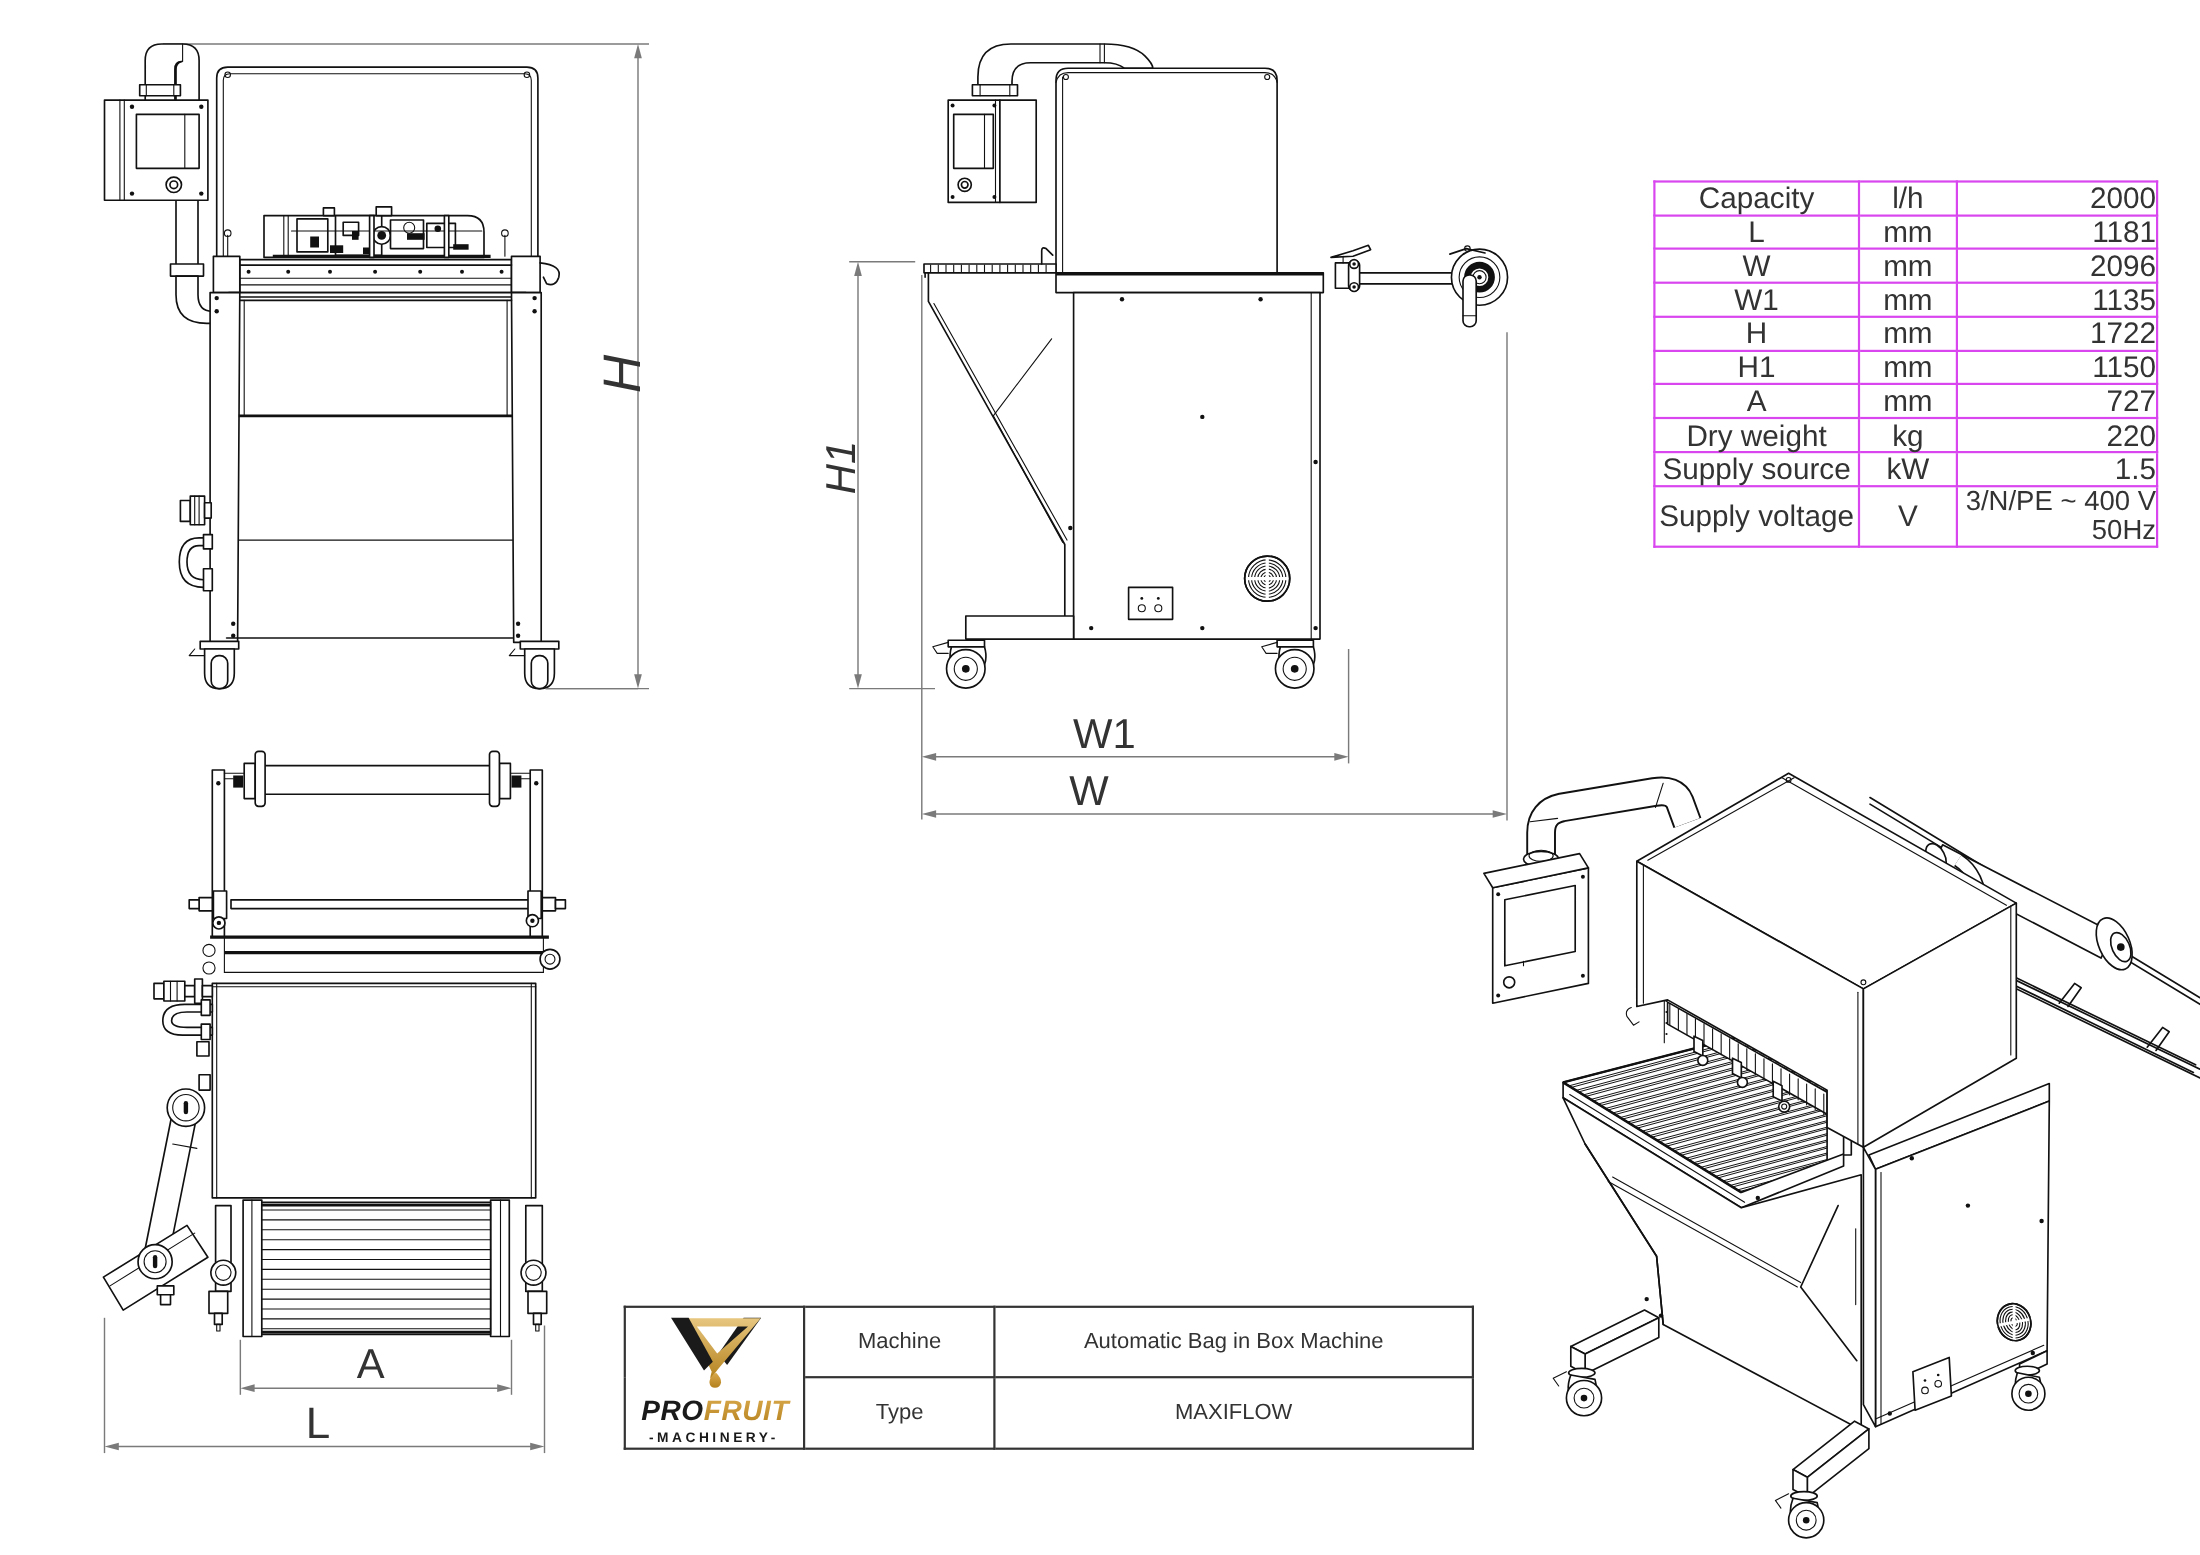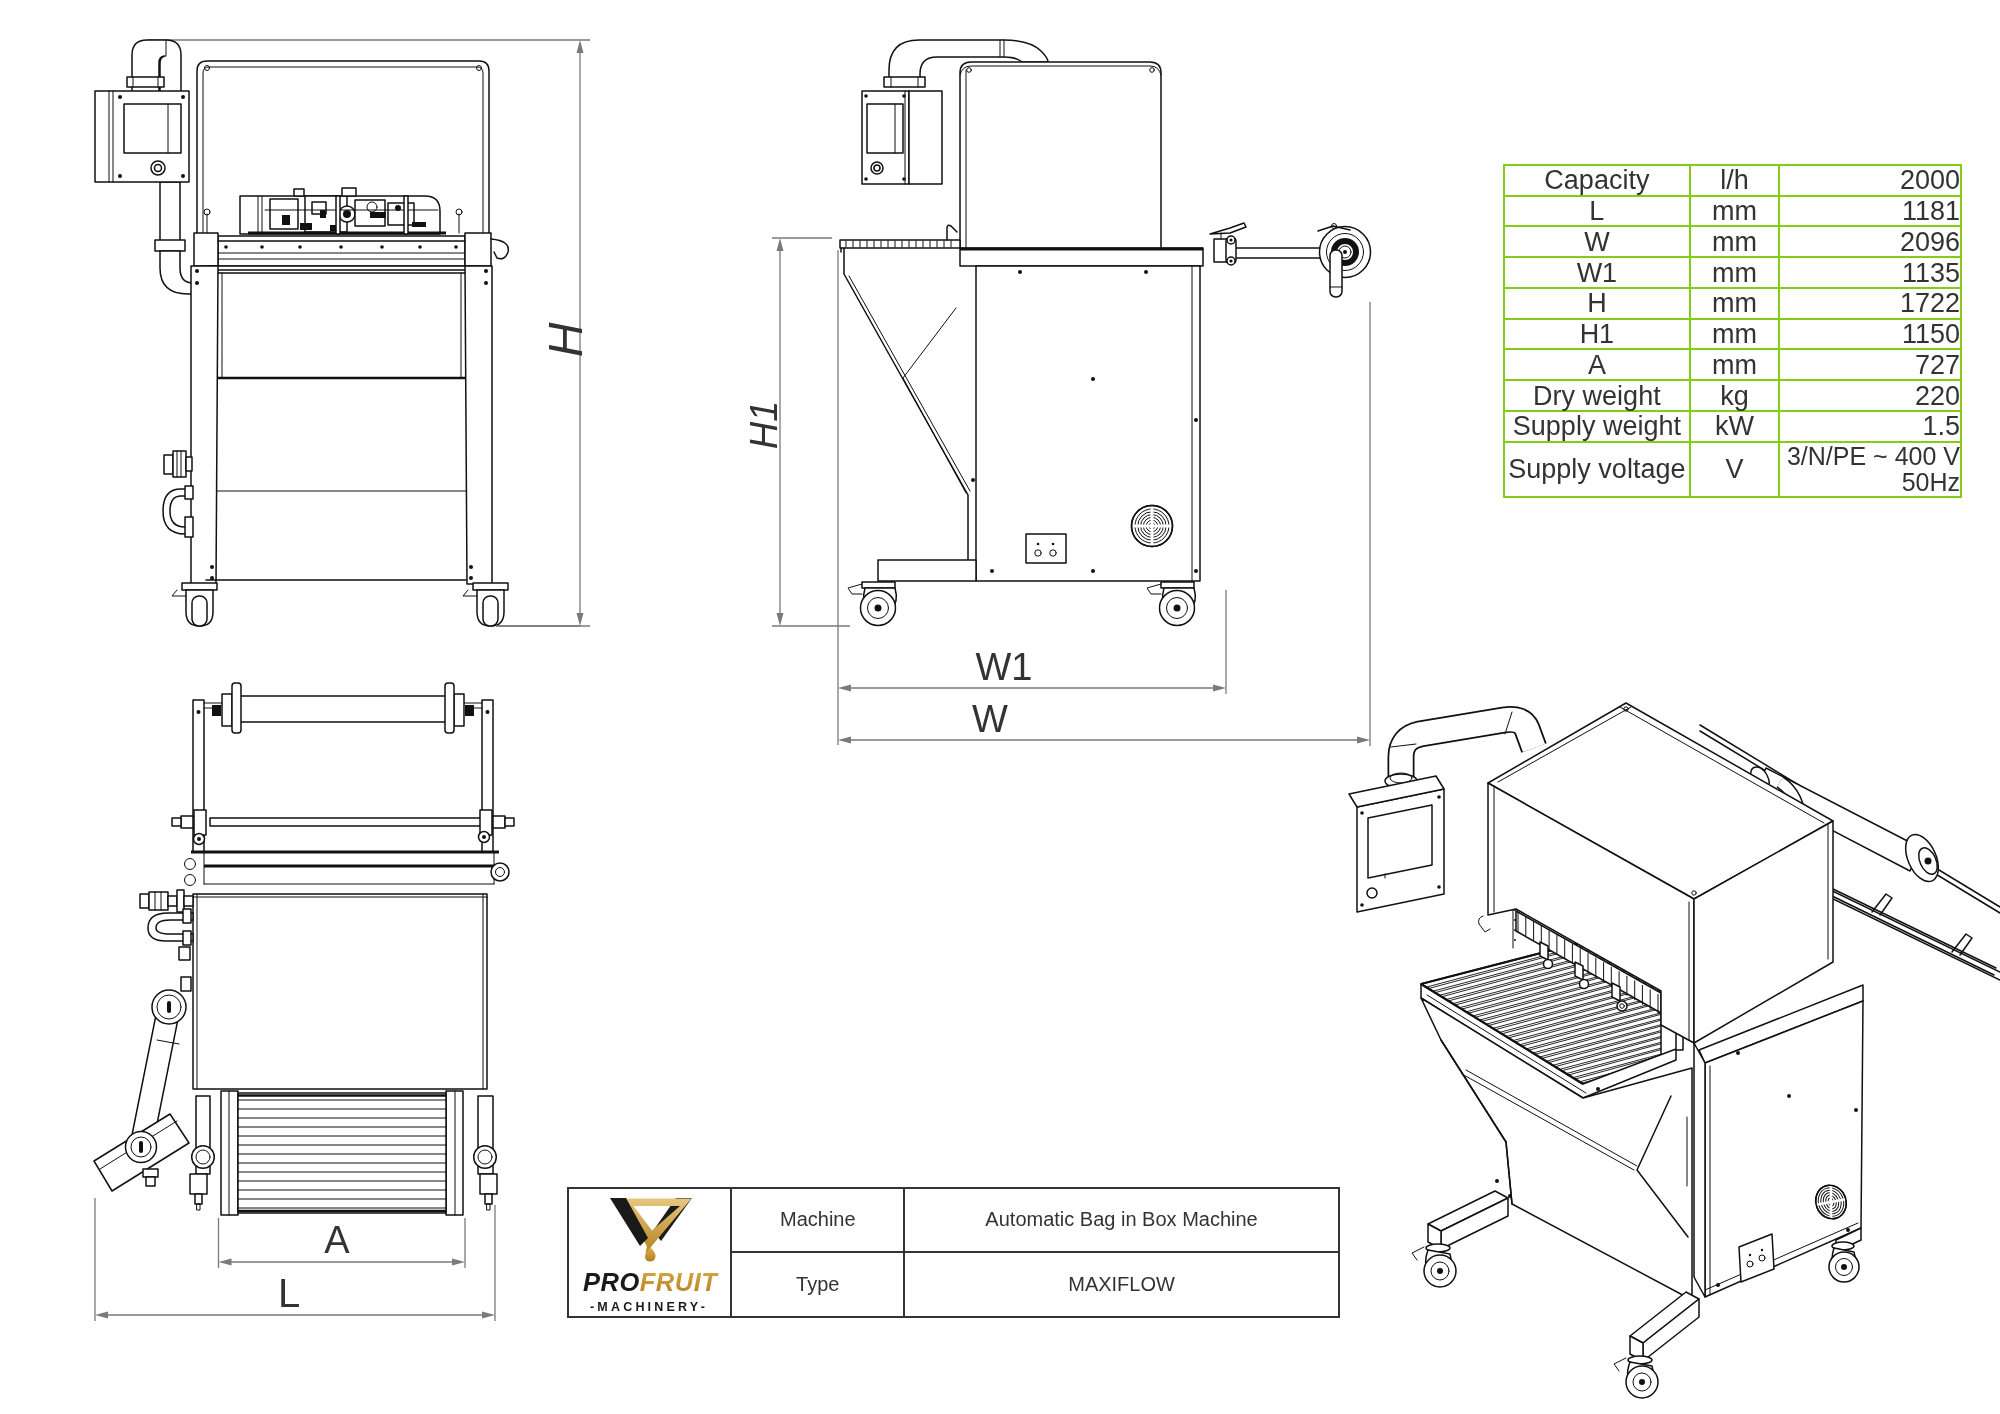--- a/index.html
+++ b/index.html
@@ -3,21 +3,21 @@
 <meta charset="utf-8">
 <style>
   html,body{margin:0;padding:0;background:#fff;width:2000px;height:1414px;overflow:hidden;}
   *{box-sizing:border-box;}
   body{font-family:"Liberation Sans", sans-serif;color:#2b2b2b;}
   #sheet{position:relative;width:2000px;height:1414px;background:#fff;}
   svg{position:absolute;left:0;top:0;}
   table{border-collapse:collapse;}
   
   #spec{position:absolute;left:1503px;top:164px;width:459px;height:334px;}
-  #spec td{border:2px solid #84cc16;text-align:center;vertical-align:middle;font-size:27px;line-height:28px;color:#333;padding:0;}
+  #spec td{border:2px solid #d946ef;text-align:center;vertical-align:middle;font-size:27px;line-height:28px;color:#333;padding:0;}
   #spec td.c1{width:187px;}
   #spec td.c2{width:90px;}
   #spec td.c3{width:182px;text-align:right;}
   
   #title{position:absolute;left:567px;top:1187px;width:773px;height:131px;}
   #title td{border:2px solid #333;text-align:center;vertical-align:middle;font-size:20px;color:#333;}
 </style>
 </head>
 <body>
 <div id="sheet">
@@ -706,21 +706,21 @@
           <td class="c1">A</td>
           <td class="c2">mm</td>
           <td class="c3">727</td>
         </tr>
   <tr style="height:29px">
           <td class="c1">Dry weight</td>
           <td class="c2">kg</td>
           <td class="c3">220</td>
         </tr>
   <tr style="height:29px">
-          <td class="c1">Supply weight</td>
+          <td class="c1">Supply source</td>
           <td class="c2">kW</td>
           <td class="c3">1.5</td>
         </tr>
   <tr style="height:51px">
           <td class="c1">Supply voltage</td>
           <td class="c2">V</td>
           <td class="c3" style="font-size:25px;line-height:26px;white-space:nowrap;">3/N/PE ~ 400 V<br>50Hz</td>
         </tr>
 </tbody>
     </table>

